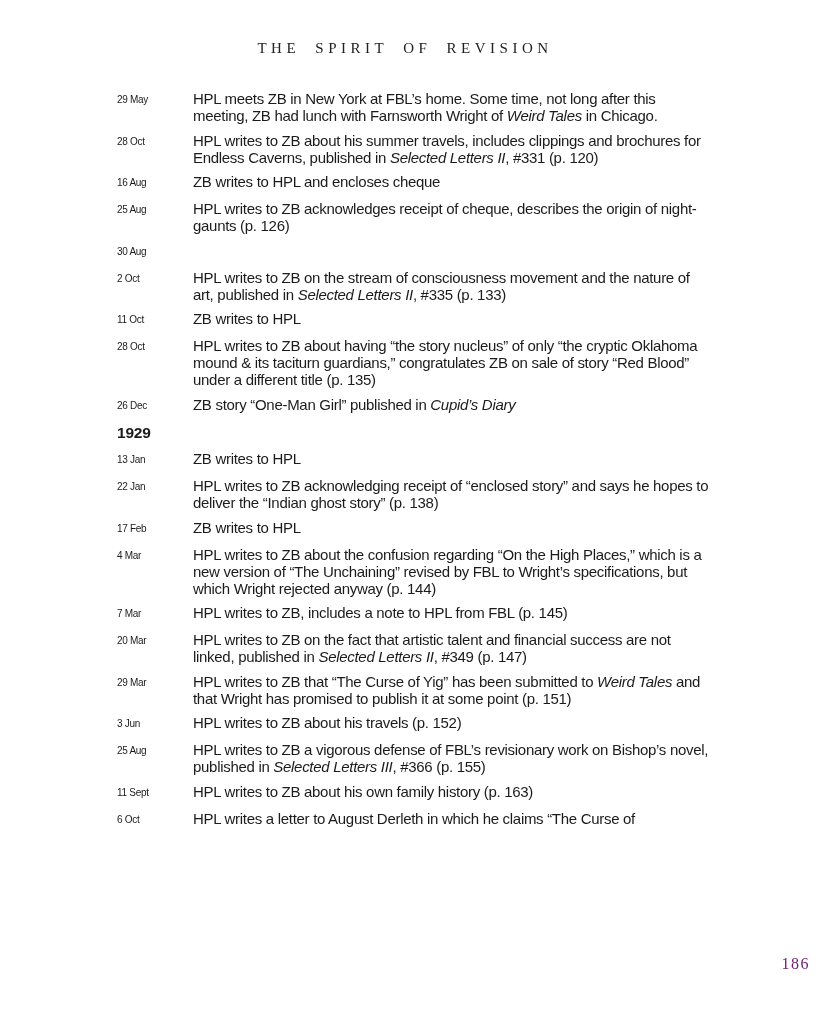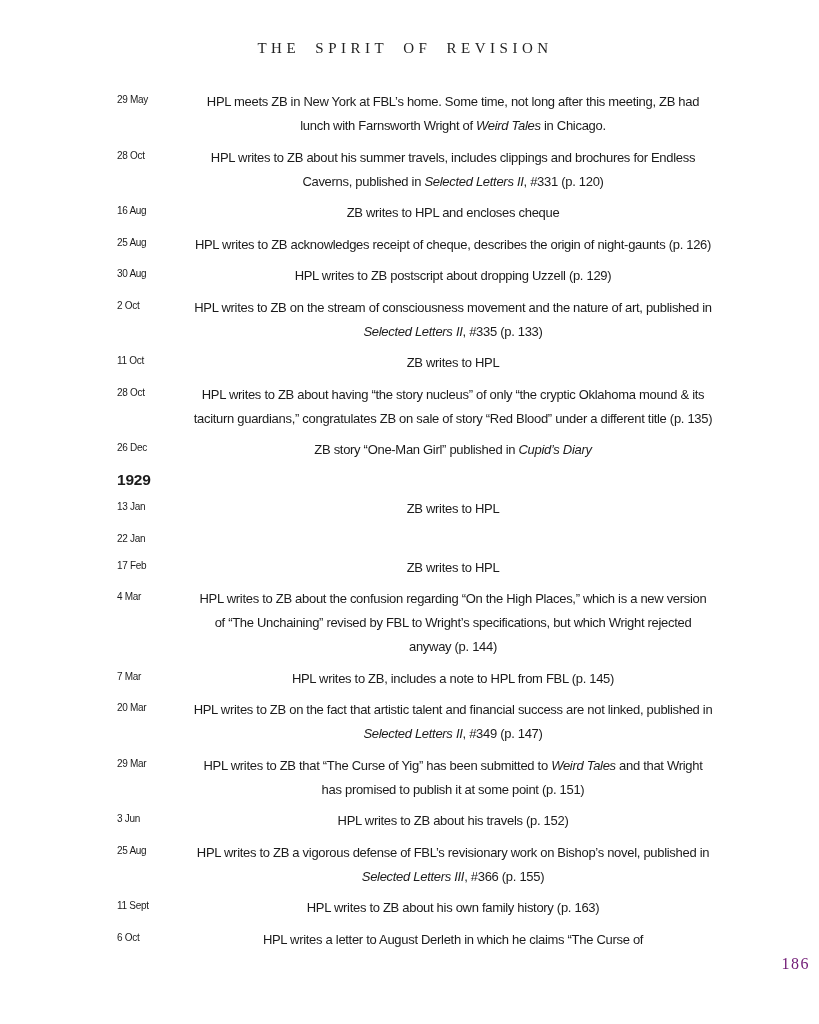--- a/index.html
+++ b/index.html
@@ -40,24 +40,23 @@
   }
   .date {
     flex: 0 0 76px;
     font-size: 10px;
     line-height: 19.5px;
     letter-spacing: -0.3px;
     white-space: nowrap;
   }
   .desc {
     width: 520px;
-    font-size: 13px;
-    line-height: 24px;
+    font-size: 15px;
+    line-height: 17px;
     letter-spacing: -0.3px;
-    text-align: center;
   }
   .desc .it {
     font-style: italic;
   }
   .year-row {
     font-size: 15.5px;
     font-weight: bold;
     line-height: 19.5px;
     letter-spacing: -0.2px;
     margin-bottom: 8px;
@@ -94,21 +93,20 @@
       <div class="row">
         <div class="date">16 Aug</div>
         <div class="desc"><span>ZB writes to HPL and encloses cheque</span></div>
       </div>
       <div class="row">
         <div class="date">25 Aug</div>
         <div class="desc"><span>HPL writes to ZB acknowledges receipt of cheque, describes the origin of night-gaunts (p. 126)</span></div>
       </div>
       <div class="row">
         <div class="date">30 Aug</div>
-        <div class="desc"><span>HPL writes to ZB postscript about dropping Uzzell (p. 129)</span></div>
       </div>
       <div class="row">
         <div class="date">2 Oct</div>
         <div class="desc"><span>HPL writes to ZB on the stream of consciousness movement and the nature of art, published in </span><span class="it">Selected Letters II</span><span>, #335 (p. 133)</span></div>
       </div>
       <div class="row">
         <div class="date">11 Oct</div>
         <div class="desc"><span>ZB writes to HPL</span></div>
       </div>
       <div class="row">
@@ -119,20 +117,21 @@
         <div class="date">26 Dec</div>
         <div class="desc"><span>ZB story “One-Man Girl” published in </span><span class="it">Cupid’s Diary</span></div>
       </div>
       <div class="year-row">1929</div>
       <div class="row">
         <div class="date">13 Jan</div>
         <div class="desc"><span>ZB writes to HPL</span></div>
       </div>
       <div class="row">
         <div class="date">22 Jan</div>
+        <div class="desc"><span>HPL writes to ZB acknowledging receipt of “enclosed story” and says he hopes to deliver the “Indian ghost story” (p. 138)</span></div>
       </div>
       <div class="row">
         <div class="date">17 Feb</div>
         <div class="desc"><span>ZB writes to HPL</span></div>
       </div>
       <div class="row">
         <div class="date">4 Mar</div>
         <div class="desc"><span>HPL writes to ZB about the confusion regarding “On the High Places,” which is a new version of “The Unchaining” revised by FBL to Wright’s specifications, but which Wright rejected anyway (p. 144)</span></div>
       </div>
       <div class="row">

